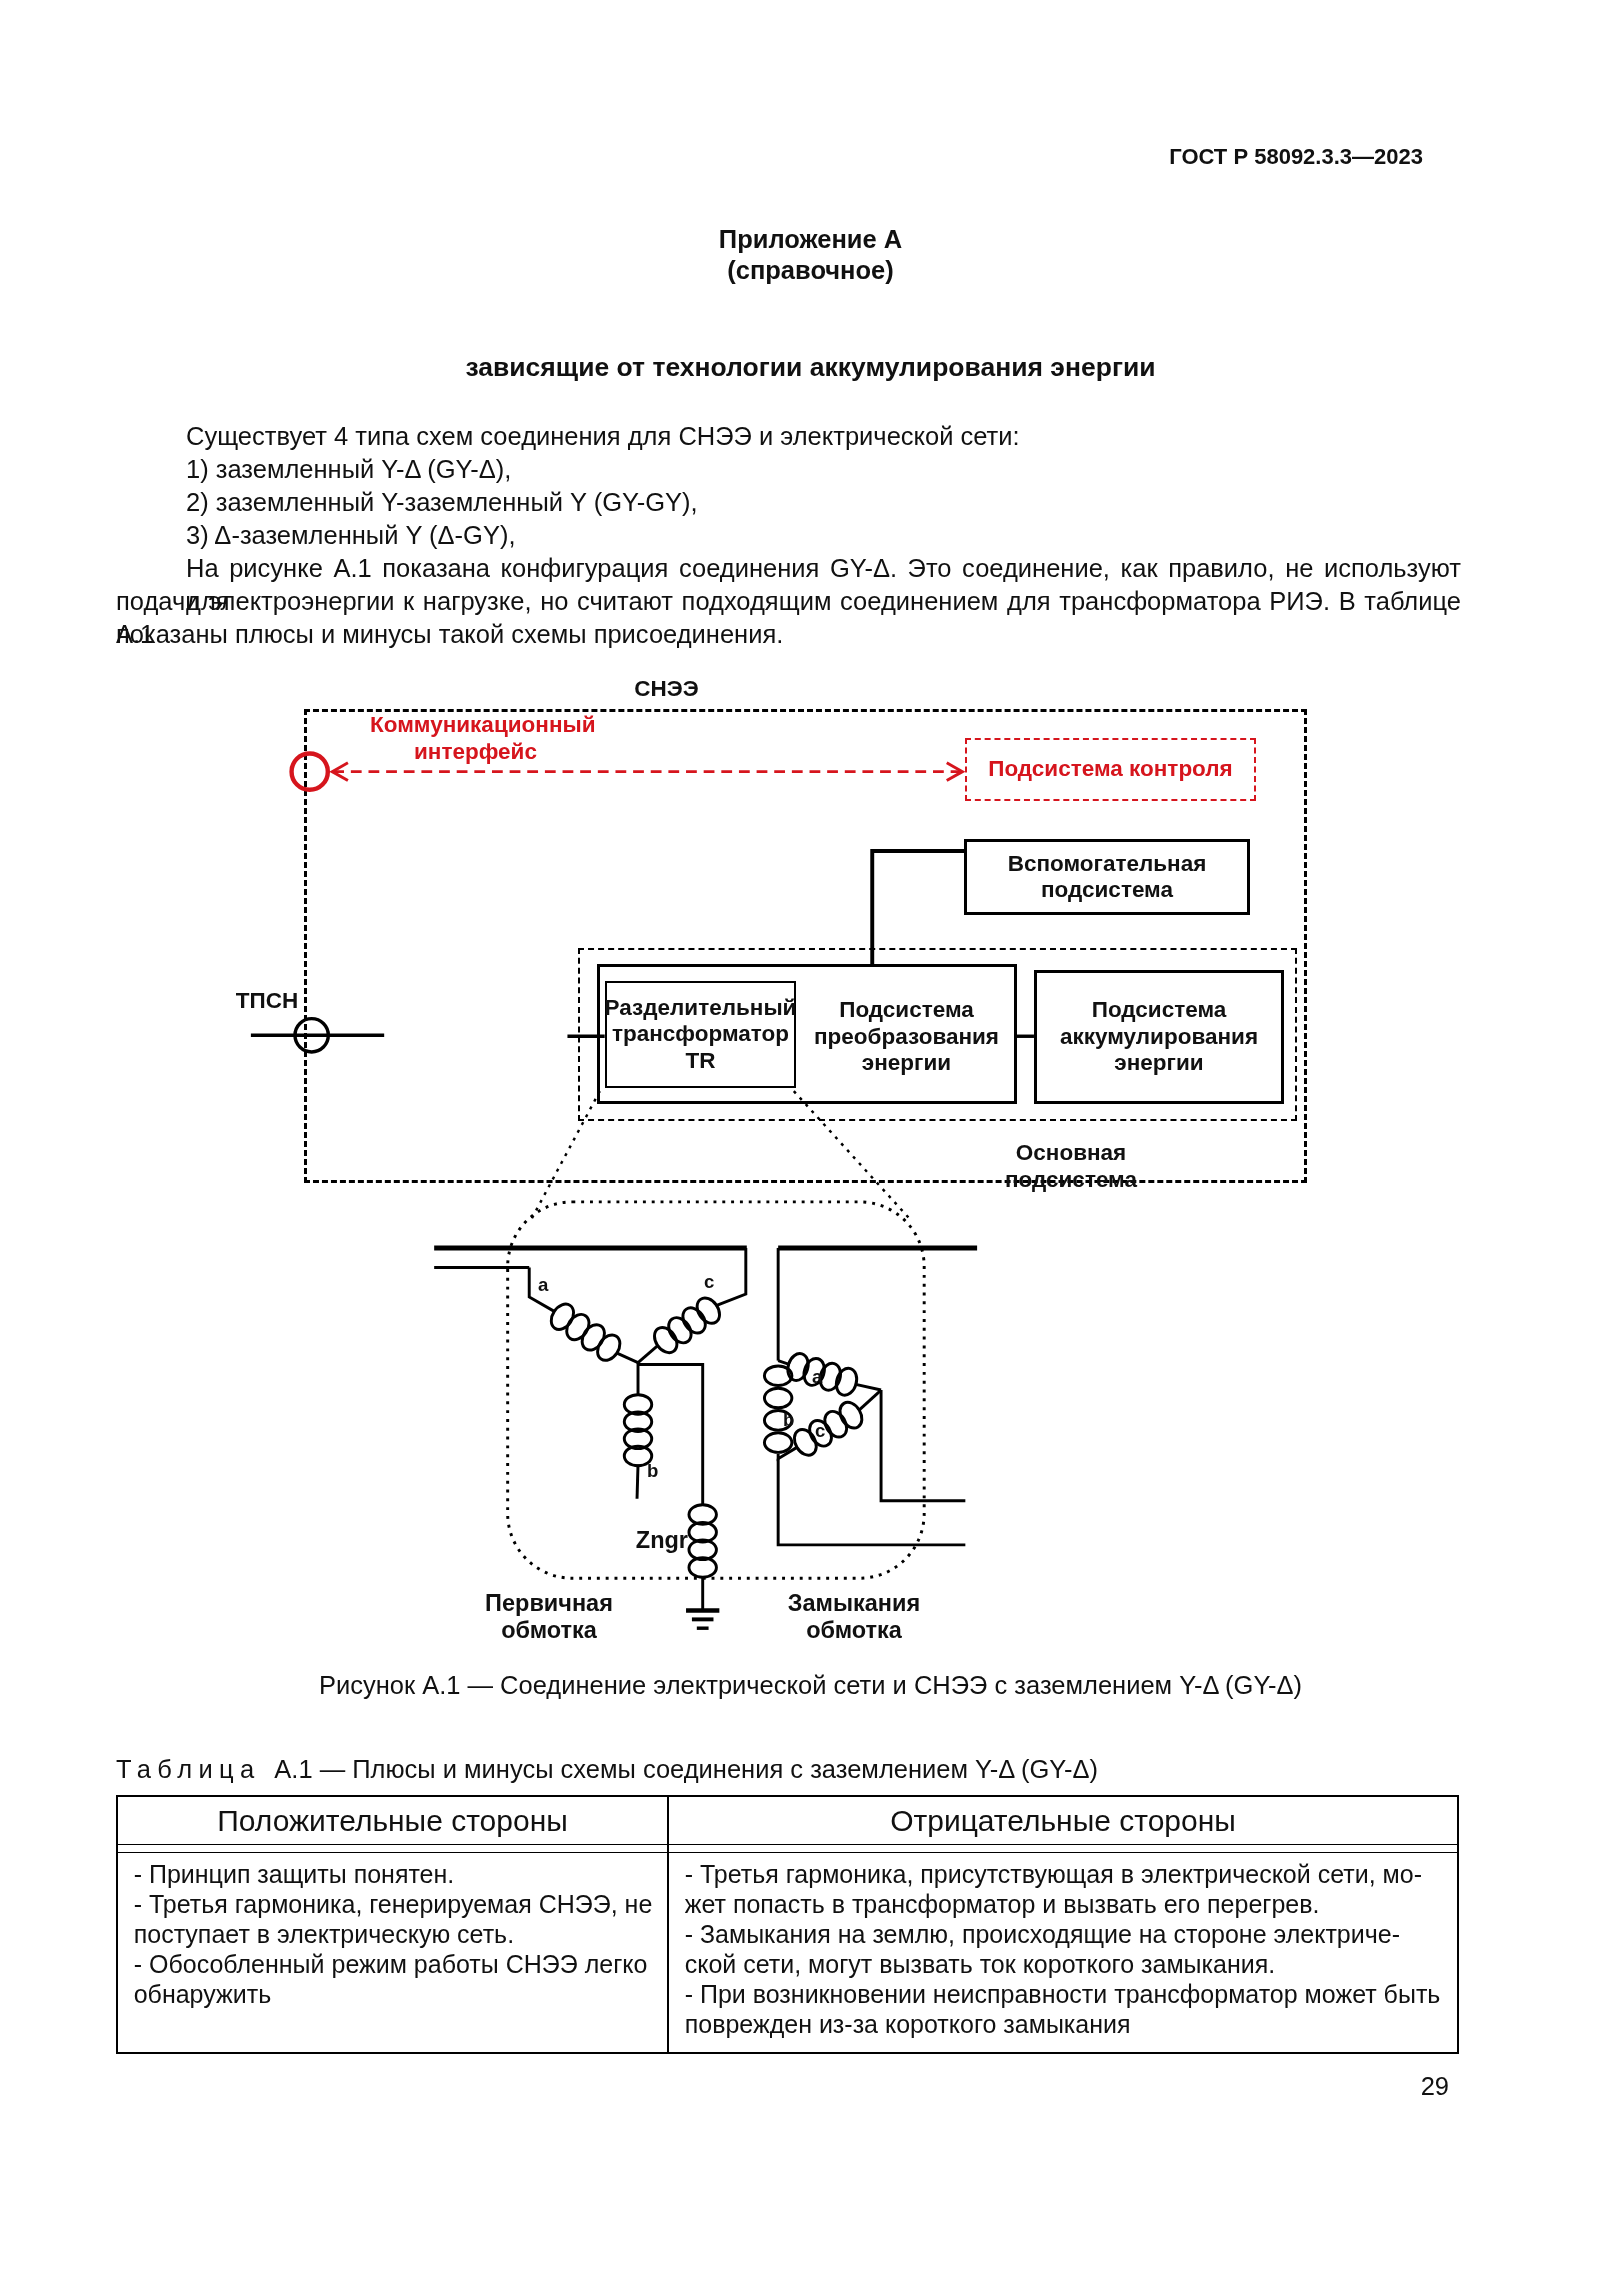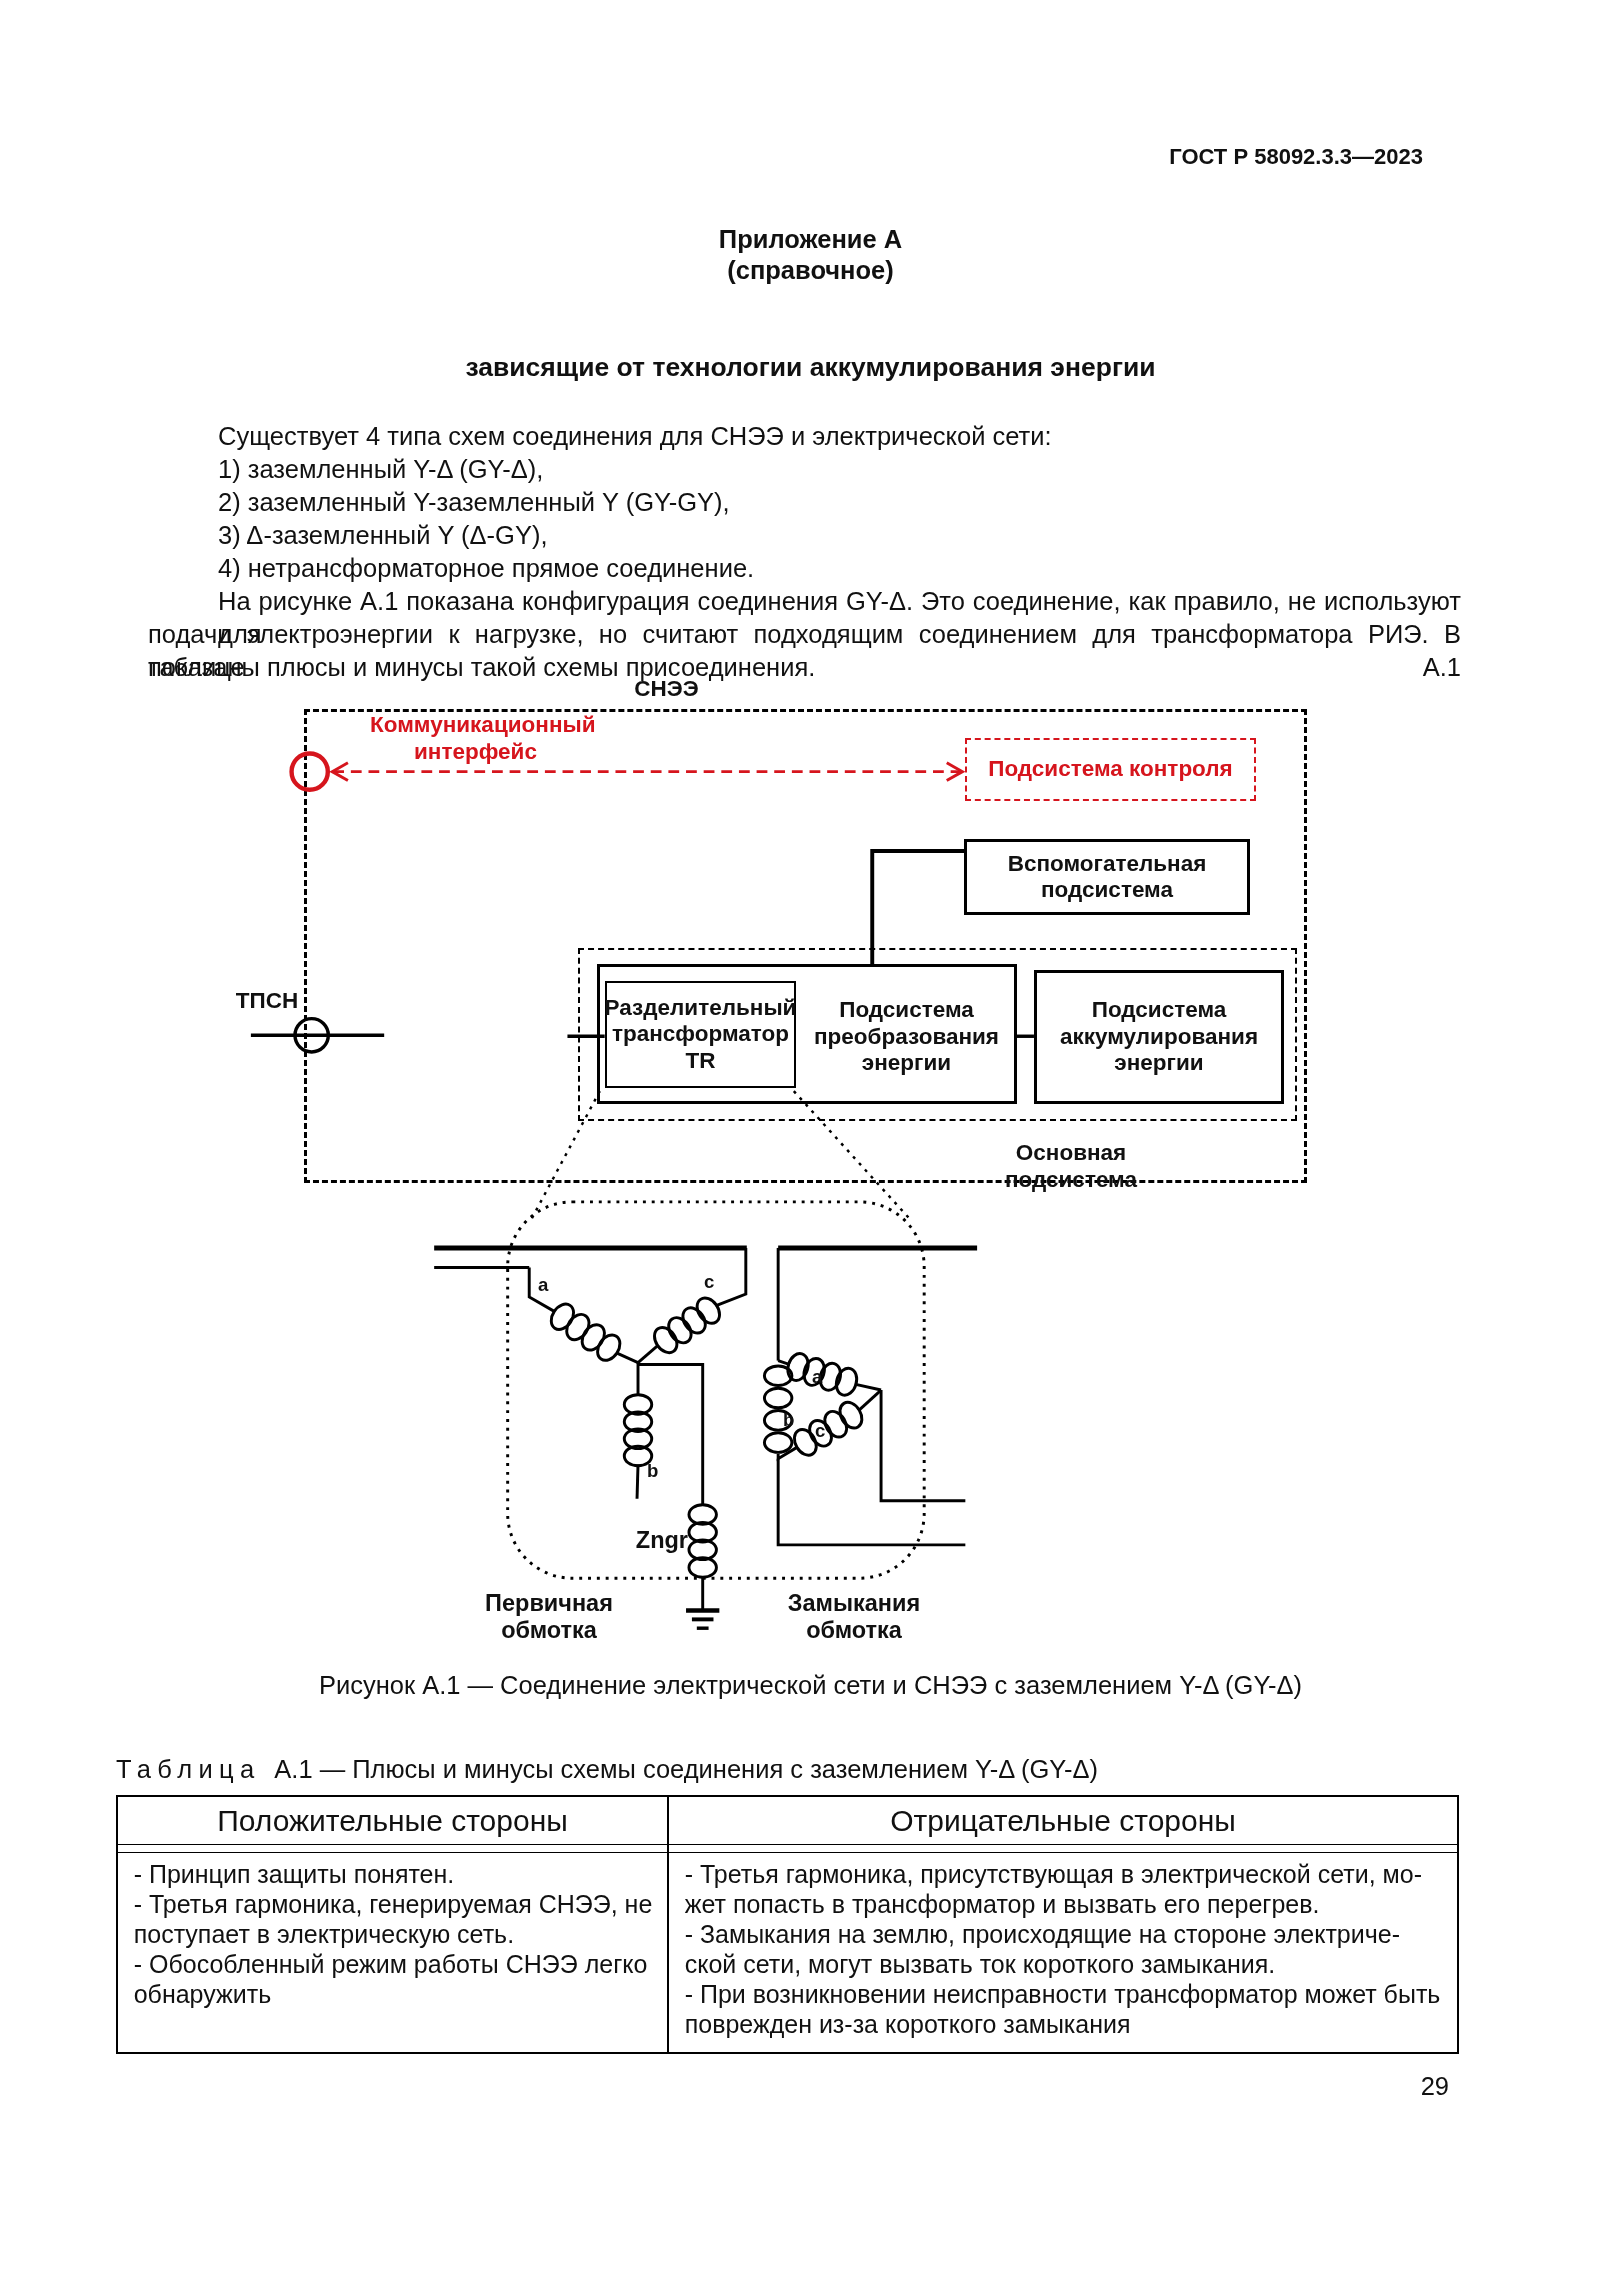--- a/index.html
+++ b/index.html
@@ -12,21 +12,21 @@
   .ctr{left:0;width:1621px;text-align:center;}
   .prelines{white-space:pre-line;}
   
   .std-ref{top:144px;right:198px;font-size:22px;font-weight:bold;}
   .apx-label{top:225px;font-size:25.5px;font-weight:bold;}
   .apx-type{top:256px;font-size:25.5px;font-weight:bold;}
   .title1{top:319px;font-size:26.5px;font-weight:bold;}
   .title2{top:352px;font-size:26.5px;font-weight:bold;}
   
   .bodytext{left:116px;top:420px;width:1345px;font-size:25.5px;}
-  .bline{height:33px;line-height:33px;margin-left:32px;}
+  .bline{height:33px;line-height:33px;}
   .ind{padding-left:70px;}
   .fill{text-align:justify;text-align-last:justify;}
   
   .dlabel{font-size:22.5px;font-weight:bold;line-height:26.5px;text-align:center;z-index:6;}
   .dbox{border:3.4px solid #000;display:flex;flex-direction:column;justify-content:center;
         align-items:center;text-align:center;font-size:22.5px;font-weight:bold;line-height:26.5px;
         box-sizing:border-box;background:transparent;z-index:3;}
   .dashedbox{border:3.4px dashed #000;box-sizing:border-box;z-index:1;}
   .red{color:#d6151d;}
   .redbox{border:2.9px dashed #d6151d;box-sizing:border-box;display:flex;align-items:center;
@@ -57,21 +57,20 @@
 
   <div class="abs ctr apx-label">Приложение А</div>
   <div class="abs ctr apx-type">(справочное)</div>
   <div class="abs ctr title2">зависящие от технологии аккумулирования энергии</div>
 
   <div class="abs bodytext">
     <div class="bline ind">Существует 4 типа схем соединения для СНЭЭ и электрической сети:</div>
     <div class="bline ind">1) заземленный Y-Δ (GY-Δ),</div>
     <div class="bline ind">2) заземленный Y-заземленный Y (GY-GY),</div>
     <div class="bline ind">3) Δ-заземленный Y (Δ-GY),</div>
-    <div class="bline ind">4) нетрансформаторное прямое соединение.</div>
     <div class="bline ind fill">На рисунке А.1 показана конфигурация соединения GY-Δ. Это соединение, как правило, не используют для</div>
     <div class="bline fill">подачи электроэнергии к нагрузке, но считают подходящим соединением для трансформатора РИЭ. В таблице А.1</div>
     <div class="bline">показаны плюсы и минусы такой схемы присоединения.</div>
   </div>
 
   <div class="abs dlabel" style="left:588px;top:676px;width:157px;">СНЭЭ</div>
 
   <div class="abs dashedbox" style="left:304px;top:709px;width:1003px;height:474px;"></div>
 
   <div class="abs dashedbox" style="left:578px;top:948px;width:719px;height:173px;border-width:2.9px;"></div>

